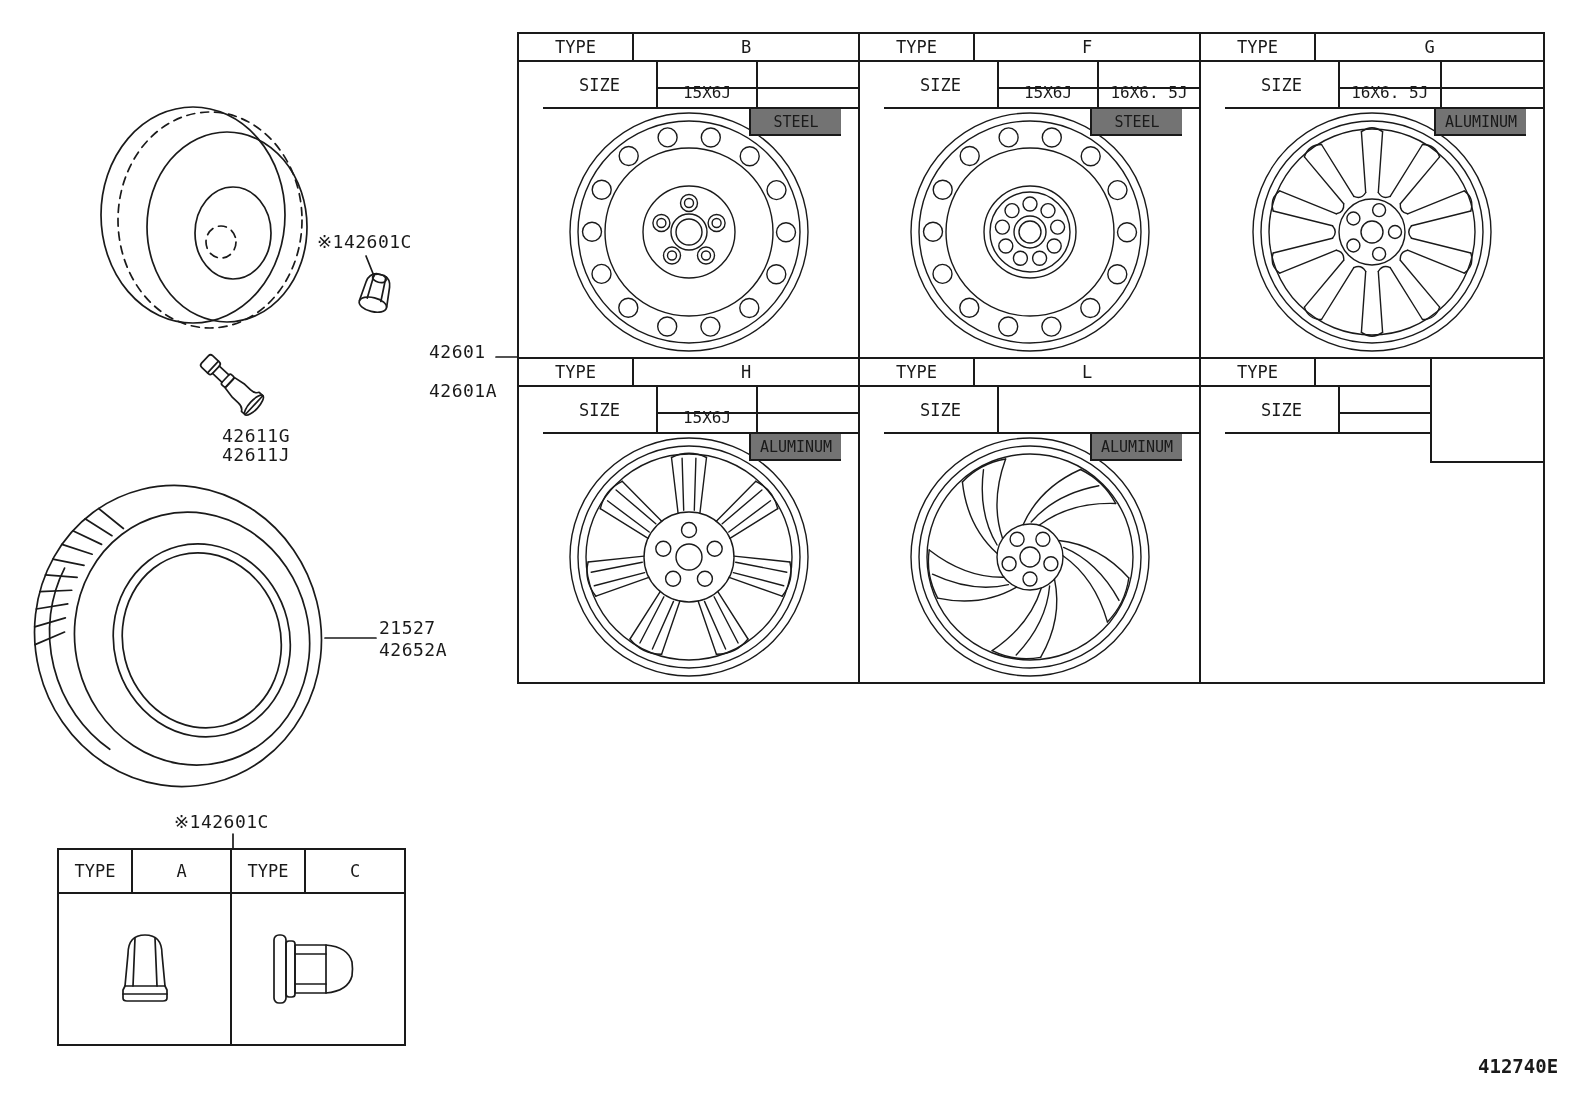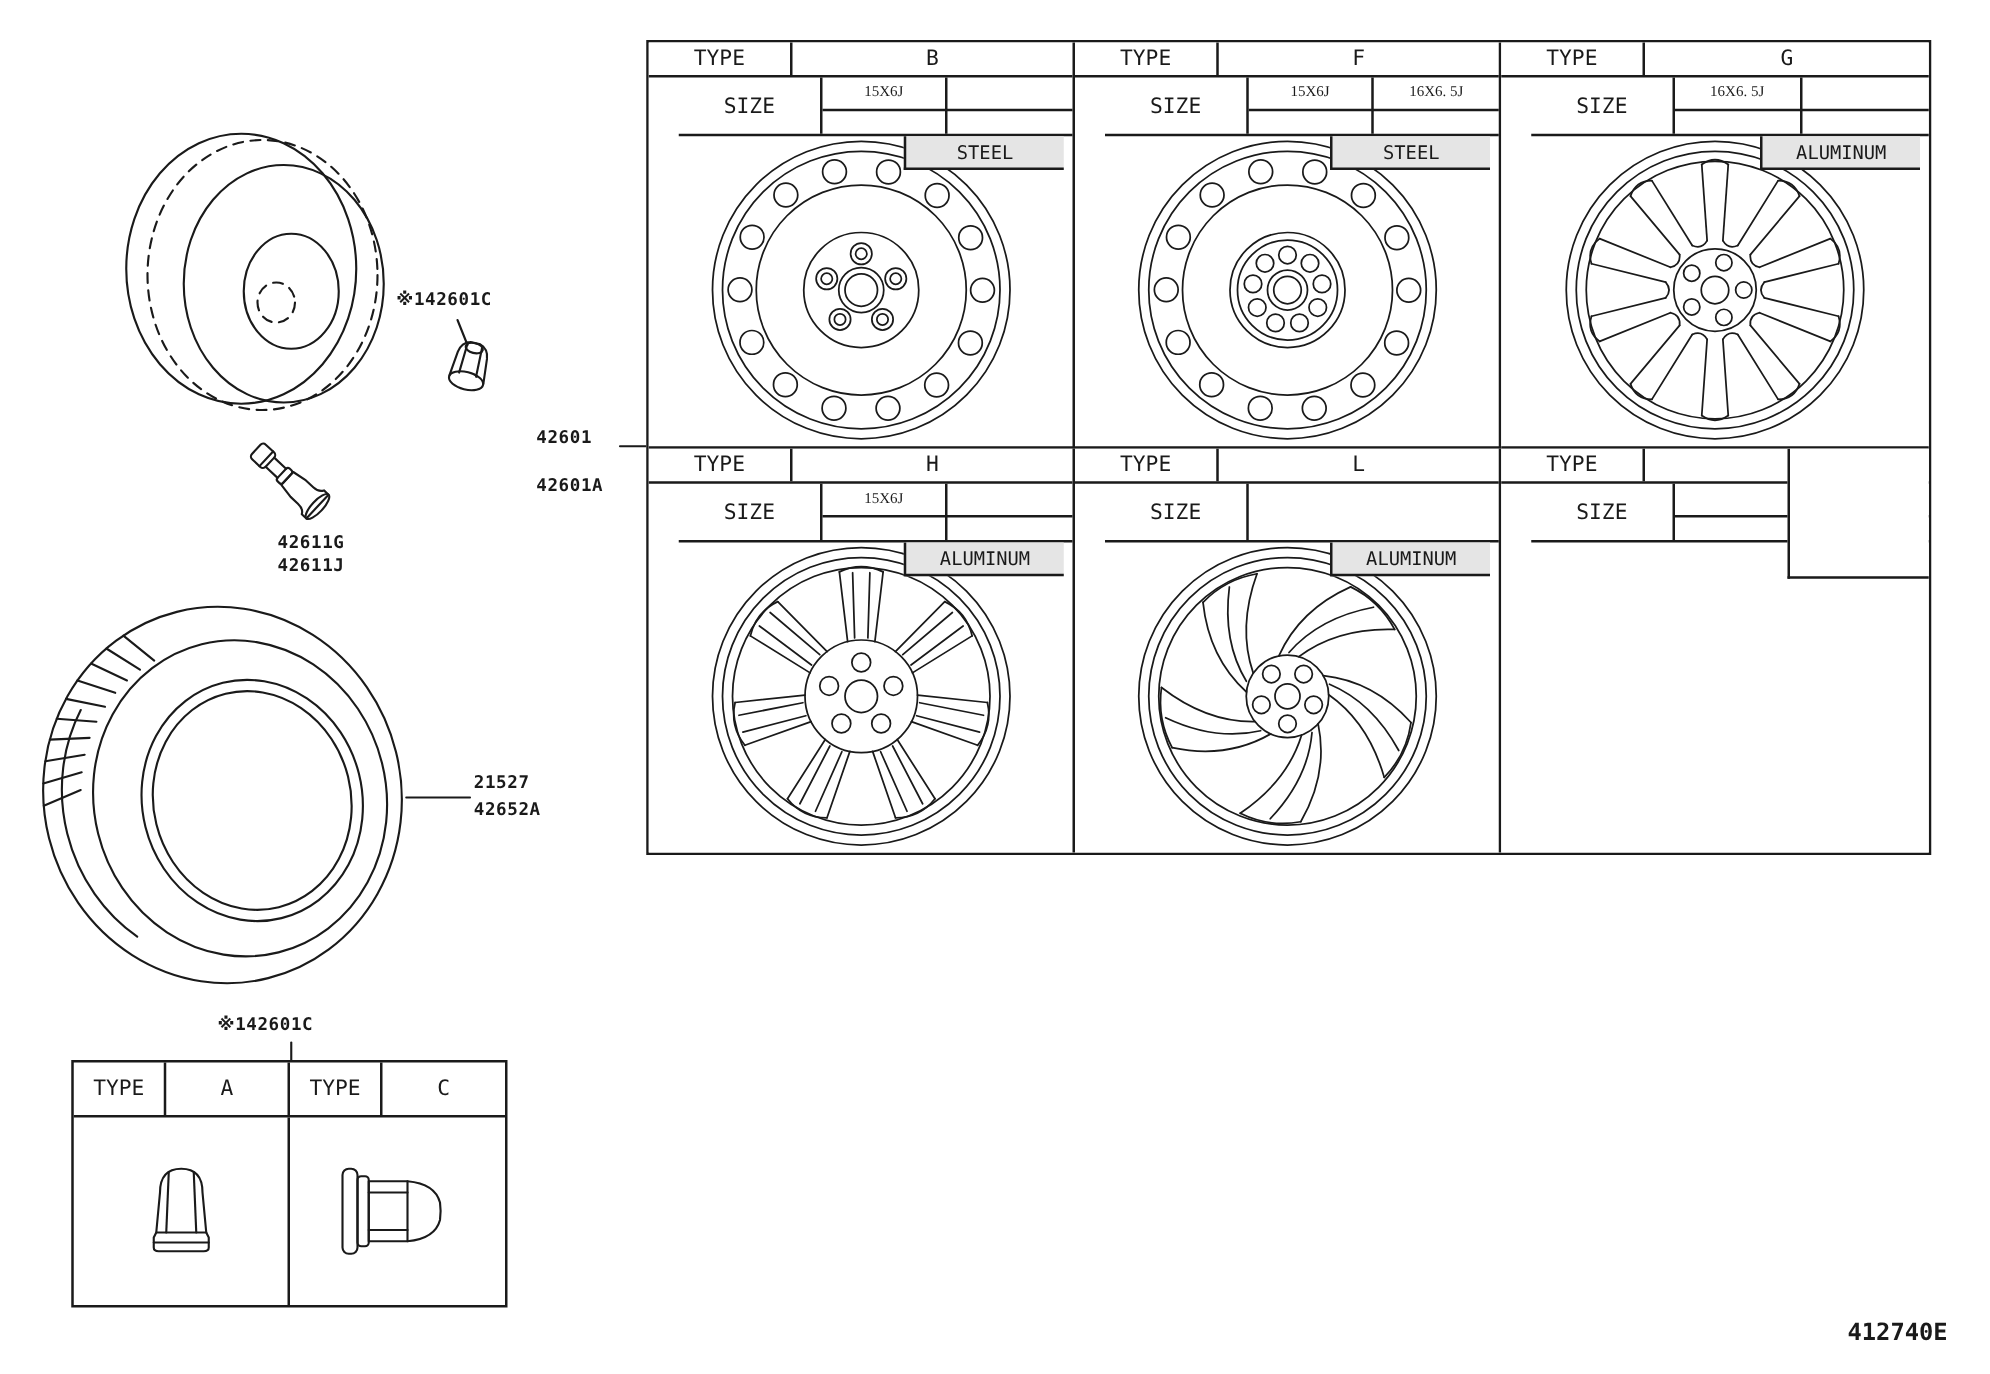--- a/index.html
+++ b/index.html
@@ -8,39 +8,39 @@
   body{ font-family:"DejaVu Sans Mono","DejaVu Sans",monospace; color:var(--ink); }
   .page{ position:relative; width:1592px; height:1099px; background:#fff; overflow:hidden; }
 
   
   .draw, .draw *{ fill:none; stroke:var(--ink); stroke-width:1.7; stroke-linecap:round; stroke-linejoin:round; }
   .wheelsvg, .wheelsvg *{ stroke-width:1.4; }
   .dash{ stroke-dasharray:8 6; }
   svg{ display:block; overflow:visible; }
 
   
-  .pn{ position:absolute; font-weight:bold; font-size:14px; line-height:1; white-space:pre; letter-spacing:.5px;text-align:center; }
+  .pn{ position:absolute; font-weight:normal; font-size:18px; line-height:1; white-space:pre; letter-spacing:.5px;text-align:center; }
   .footer-code{ position:absolute; left:1478px; top:1055px; font-weight:bold; font-size:19px; }
 
   
   .grid{ position:absolute; left:517px; top:32px; width:1028px; height:652px; border:2px solid var(--ink); background:#fff; }
   .block{ position:absolute; background:#fff; }
   .colr{ border-right:2px solid var(--ink); }
   .blk-r1{ height:325px; border-bottom:2px solid var(--ink); }
   .blk-r2{ height:323px; }
   .trow{ display:flex; height:28px; border-bottom:2px solid var(--ink); }
   .srow{ display:flex; height:47px; border-bottom:2px solid var(--ink);margin-left:24px; }
   .lcell{ width:115px; border-right:2px solid var(--ink); display:flex; align-items:center; justify-content:center; font-size:17px; }
   .vcell{ flex:1; display:flex; align-items:center; justify-content:center; font-size:17px; }
   .svals{ flex:1; position:relative; display:flex; }
   .svals::after{ content:""; position:absolute; left:0; right:0; top:25px; border-top:2px solid var(--ink); }
-  .ssub{ width:50%; display:flex; justify-content:center; align-items:flex-start; padding-top:1px; font-size:12px; line-height:20px;font-family:Liberation Serif, serif; }
+  .ssub{ width:50%; display:flex; justify-content:center; align-items:flex-start; padding-top:21px; font-size:16px; line-height:20px; }
   .ssub:first-child{ border-right:2px solid var(--ink); }
   .imgarea{ position:relative; height:245px; }
-  .material{ position:absolute; top:0; right:7px; width:128px; height:27px; background:#e5e5e5;
+  .material{ position:absolute; top:0; right:17px; width:92px; height:27px; background:#737373;
              border-left:2px solid var(--ink); border-bottom:2px solid var(--ink);
              display:flex; align-items:center; justify-content:center; font-size:15px; z-index:1; }
   .wheel{ position:absolute; inset:0; display:flex; align-items:center; justify-content:center; }
   .merged{ position:absolute; top:0; right:0; width:113px; height:104px; background:#fff;
            border-left:2px solid var(--ink); border-bottom:2px solid var(--ink); z-index:2; }
 
   
   .nut-table{ position:absolute; left:57px; top:848px; width:349px; height:198px; border:2px solid var(--ink); background:#fff; }
   .nt-header{ display:flex; height:44px; border-bottom:2px solid var(--ink); }
   .nt-cell{ display:flex; align-items:center; justify-content:center; font-size:17px; border-right:2px solid var(--ink); }

